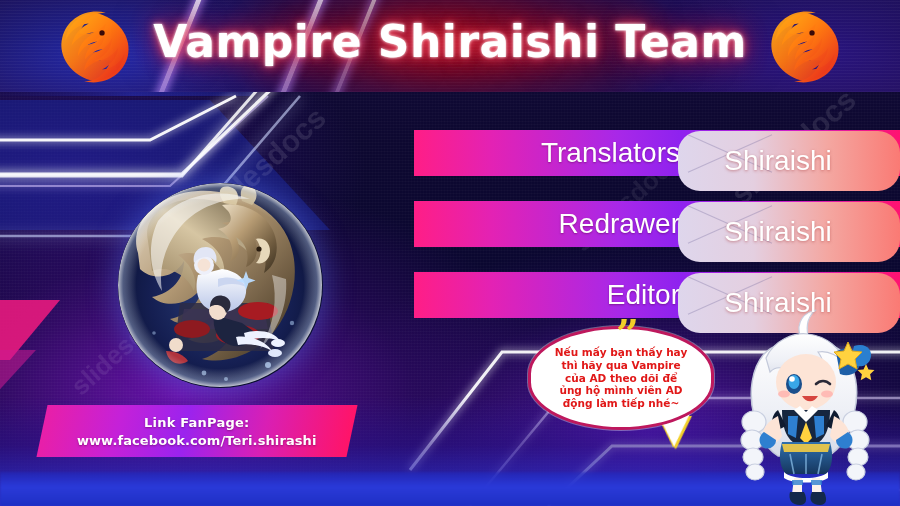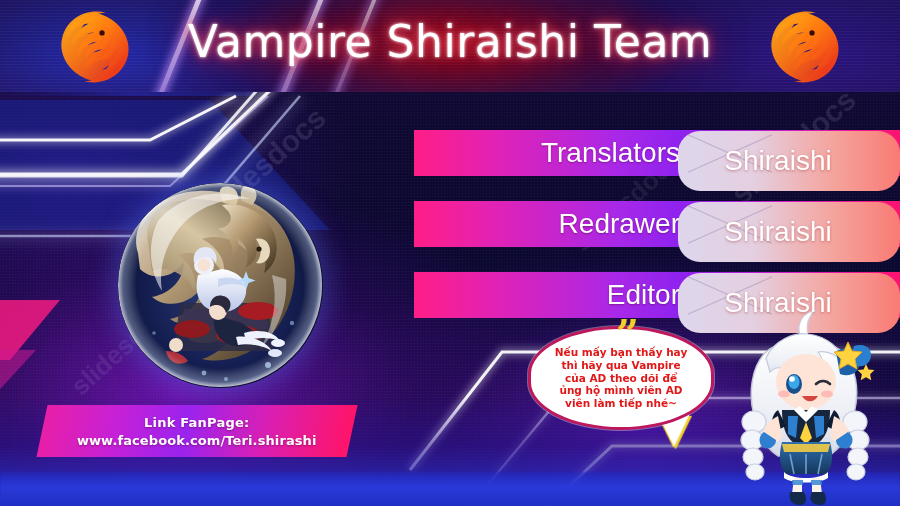--- a/index.html
+++ b/index.html
@@ -65,21 +65,21 @@
     box-shadow:0 0 9px 2px rgba(190,140,255,.75);
     transform:rotate(22deg); border-radius:3px;
   }
   .hdr-slash.s1{ left:178px; }
   .hdr-slash.s2{ left:300px; height:210px; top:-60px; opacity:.9;}
   .hdr-slash.s3{ left:350px; height:150px; top:-20px; width:4px; opacity:.65;}
 
   .title{
     position:absolute; left:0; right:0; top:16px;
     text-align:center;
-    font-size:44px; font-weight:normal; letter-spacing:.5px;
+    font-size:44px; font-weight:bold; letter-spacing:.5px;
     color:#fff;
     text-shadow:
       0 0 3px #fff,
       0 0 10px rgba(255,90,110,.95),
       0 0 22px rgba(230,30,60,.85),
       0 0 40px rgba(200,10,40,.6);
     font-family:"DejaVu Sans", sans-serif;
   }
 
   
@@ -423,21 +423,21 @@
   </div>
 
   <div class="bubble-wrap">
     <div class="bubble-tail"></div>
     <div class="bubble">
       <div class="bubble-text">
         <span>Nếu mấy bạn thấy hay</span><br>
         <span>thì hãy qua Vampire</span><br>
         <span>của AD theo dõi để</span><br>
         <span>ủng hộ mình viên AD</span><br>
-        <span>viên làm tiếp nhé~</span>
+        <span>động làm tiếp nhé~</span>
       </div>
     </div>
     <div class="quote-mark">”</div>
   </div>
 
   <svg class="chibi" viewBox="0 0 190 200">
     <defs>
       <linearGradient id="hairG" x1="0" y1="0" x2="0" y2="1">
         <stop offset="0%" stop-color="#ffffff"></stop>
         <stop offset="60%" stop-color="#eef0f6"></stop>

